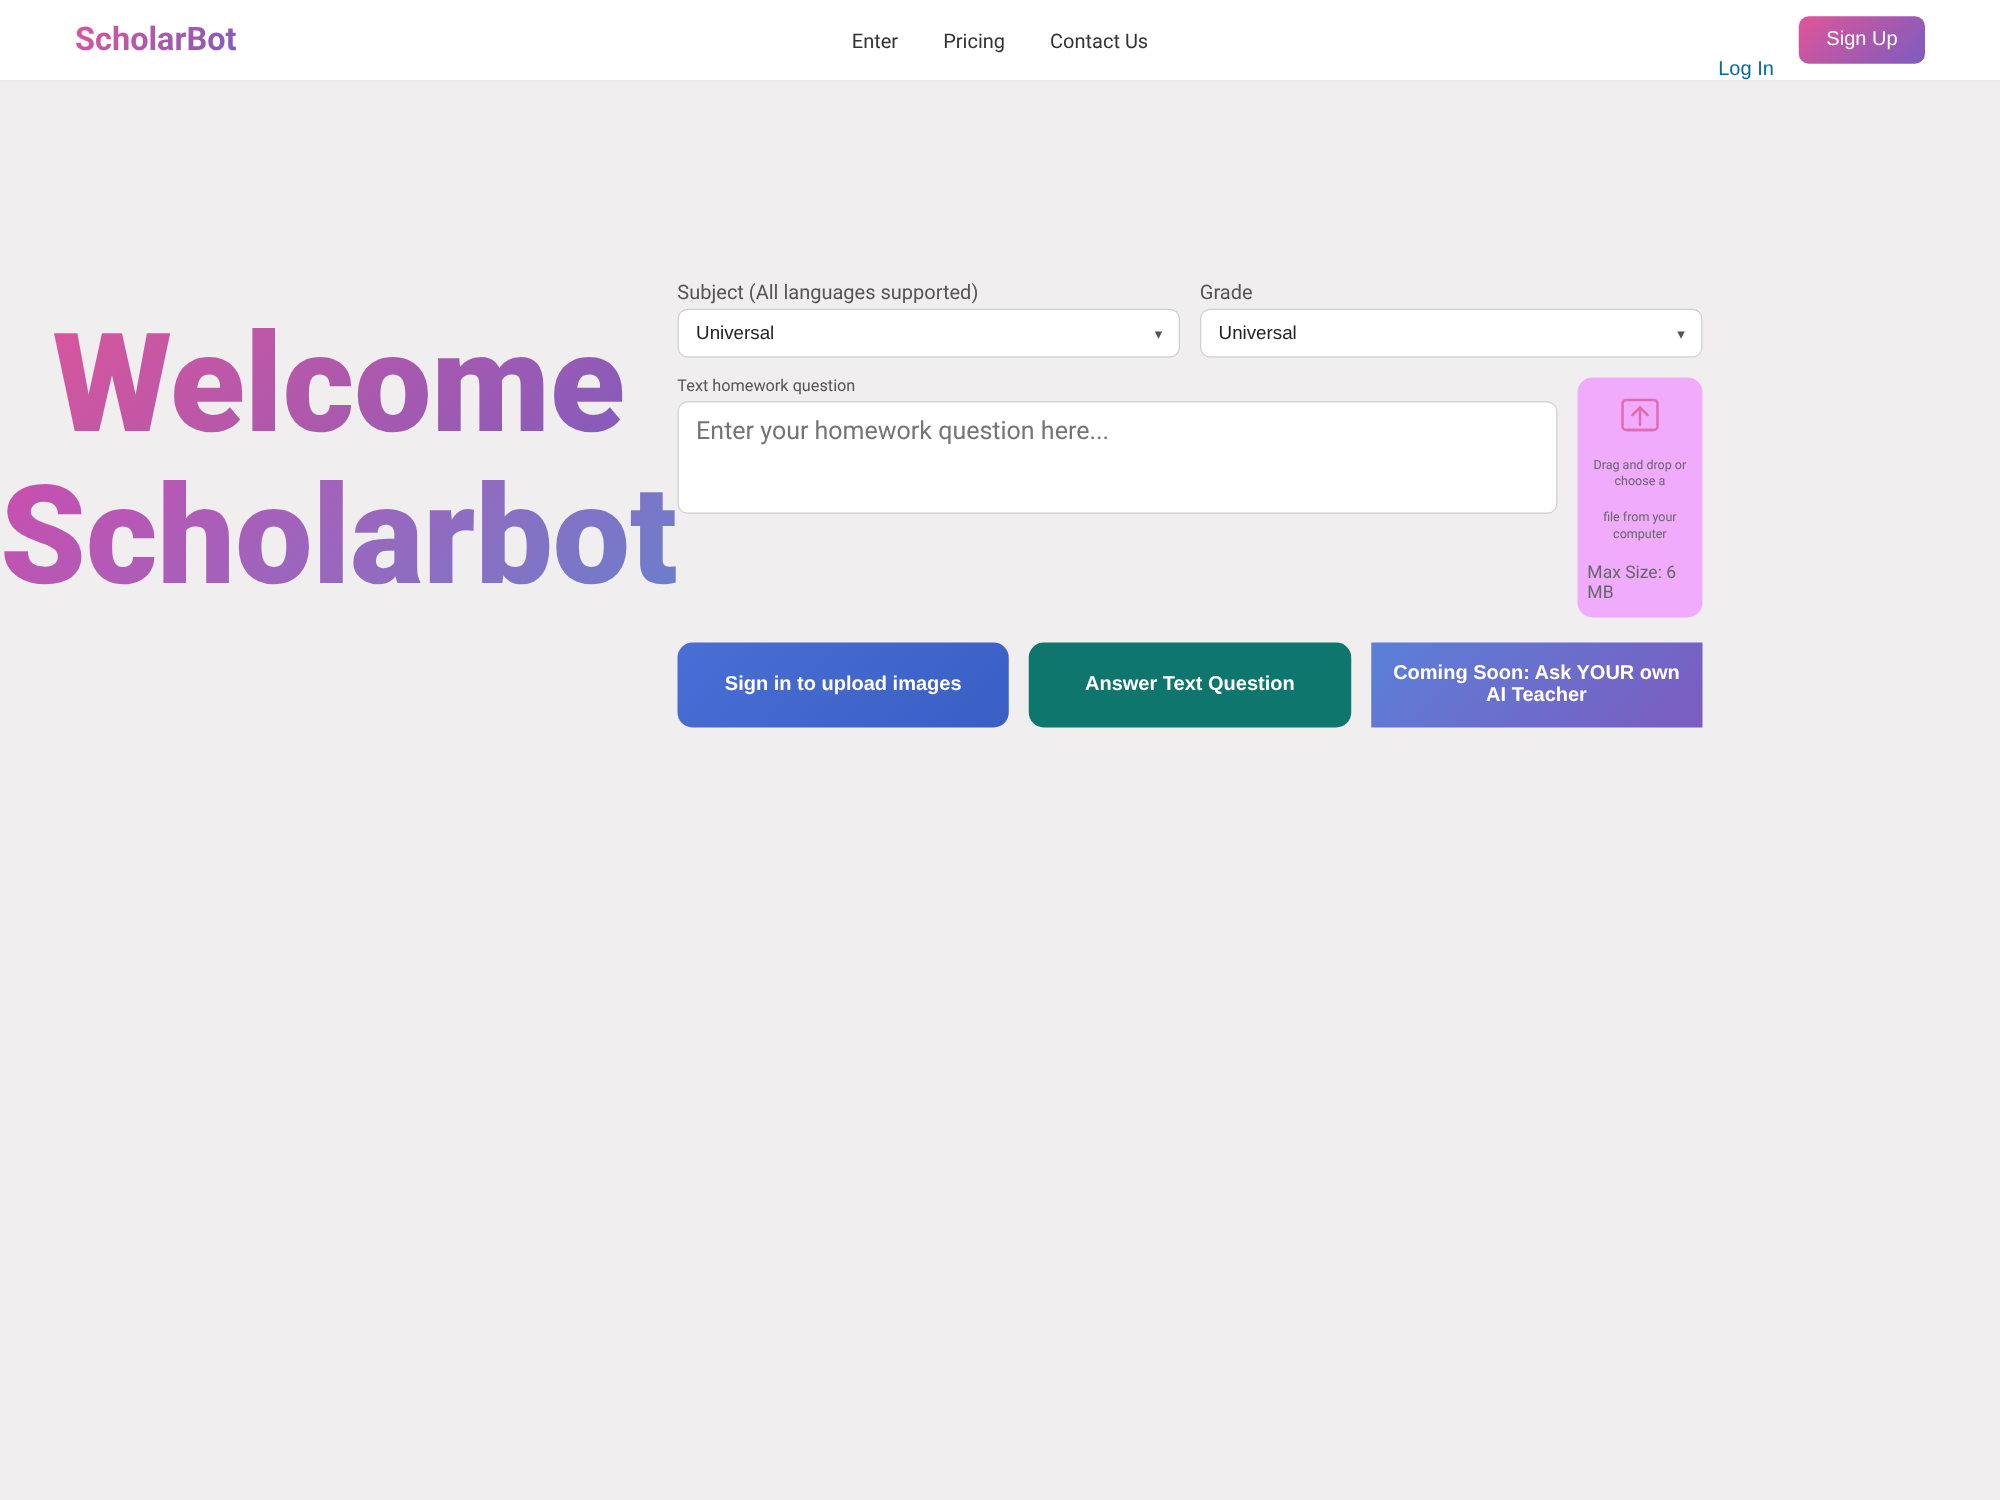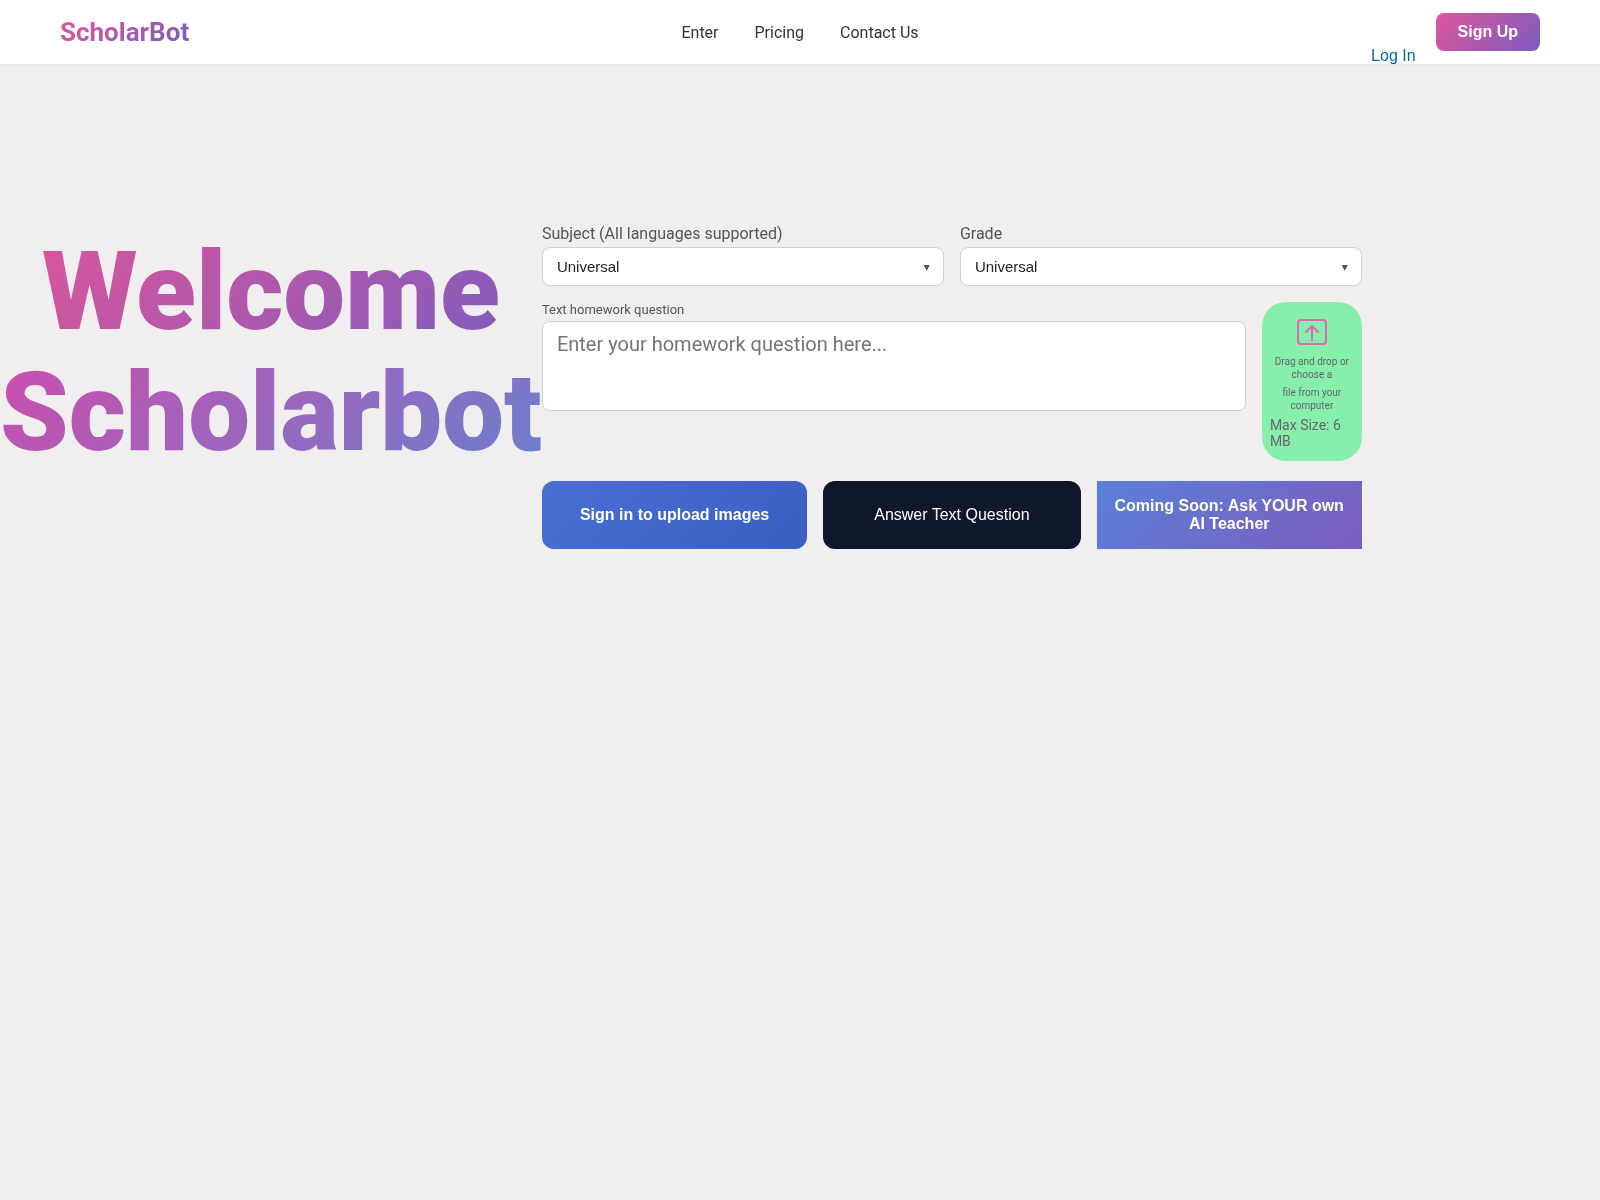--- a/index.html
+++ b/index.html
@@ -68,21 +68,21 @@
       margin-top: 48px;
     }
 
     .signup-btn {
       background: linear-gradient(135deg, #e0559a, #7c5cbf);
       color: white;
       border: none;
       border-radius: 8px;
       padding: 10px 22px;
       font-size: 16px;
-      font-weight: 700;
+      font-weight: 400;
       cursor: pointer;
     }
 
     
     .main {
       display: flex;
       flex-direction: row;
       align-items: center;
       padding-top: 160px;
     }
@@ -195,27 +195,27 @@
       font-size: 20px;
       color: #888;
       resize: none;
       outline: none;
       font-family: inherit;
     }
 
     .upload-box {
       width: 100px;
       min-height: 90px;
-      background: #86efac;
-      border-radius: 24px;
+      background: #f0abfc;
+      border-radius: 12px;
       display: flex;
       flex-direction: column;
       align-items: center;
       justify-content: center;
-      gap: 5px;
+      gap: 16px;
       padding: 12px 8px;
       cursor: pointer;
       flex-shrink: 0;
     }
 
     .upload-icon-svg {
       width: 36px;
       height: 36px;
     }
 
@@ -247,26 +247,26 @@
       border: none;
       border-radius: 12px;
       font-size: 16px;
       font-weight: 600;
       cursor: pointer;
     }
 
     .btn-answer-text {
       flex: 1;
       padding: 12px;
-      background: #0f172a;
+      background: #0f766e;
       color: white;
       border: none;
       border-radius: 12px;
       font-size: 16px;
-      font-weight: 400;
+      font-weight: 700;
       cursor: pointer;
     }
 
     .btn-coming-soon {
       flex: 1;
       padding: 16px;
       background: linear-gradient(135deg, #5a80d8, #7c5cbf);
       color: white;
       border: none;
       border-radius: 0;

